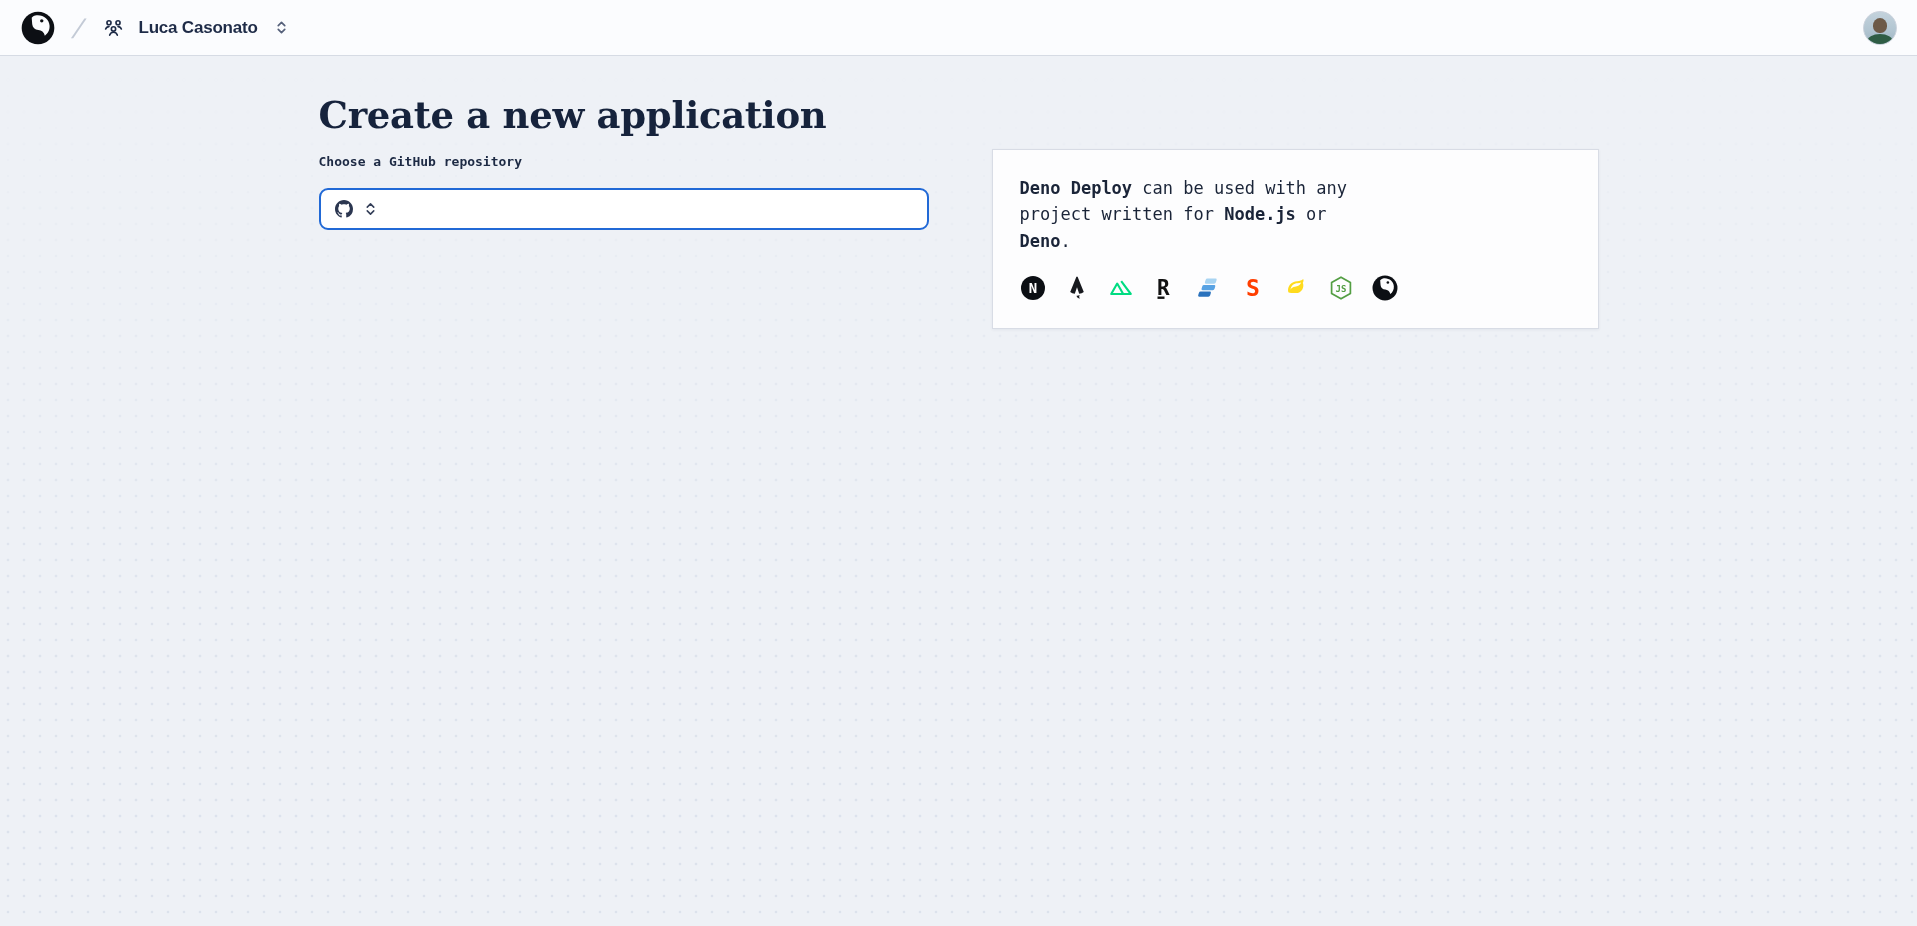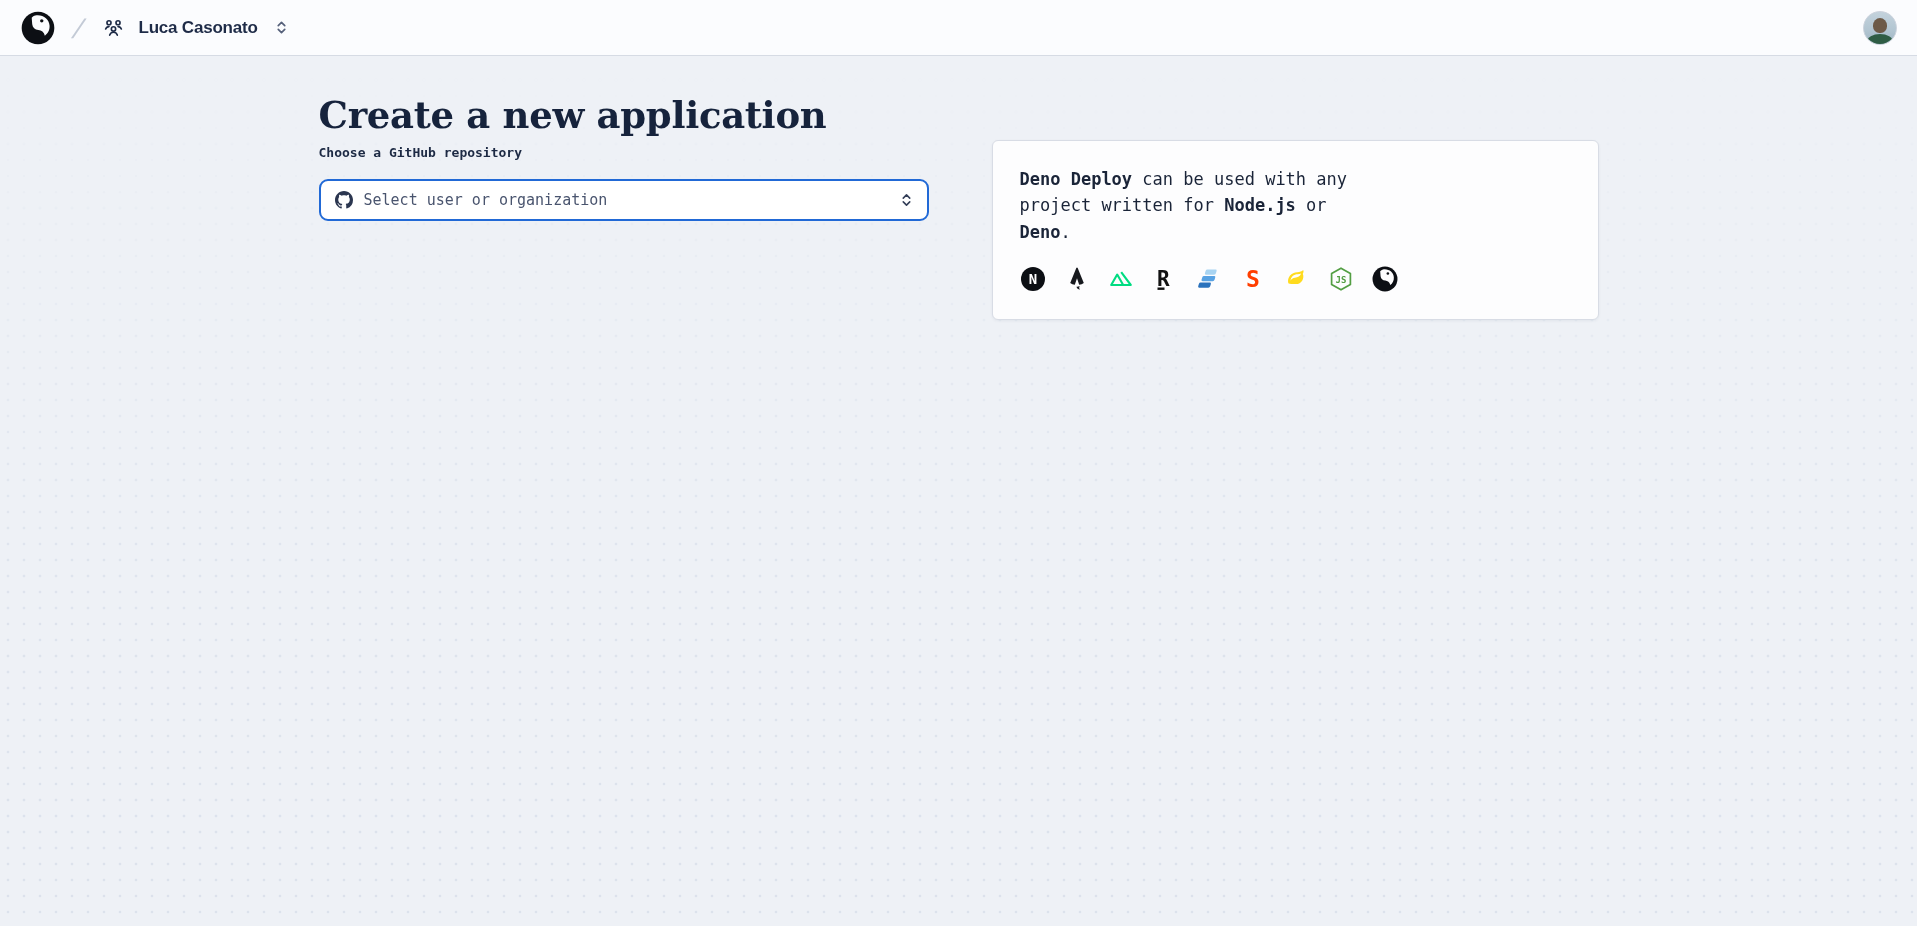--- a/index.html
+++ b/index.html
@@ -61,21 +61,21 @@
     content: ""; position: absolute; left: 50%; bottom: -6px;
     width: 26px; height: 16px; margin-left: -13px; border-radius: 50% 50% 0 0;
     background: #2f5d45;
   }
 
   
   .main { position: relative; z-index: 1; width: 1280px; margin: 0 auto; padding-top: 37px; }
   .page-title {
     font-family: "DejaVu Serif", "Liberation Serif", serif;
     font-size: 37px; font-weight: 600; letter-spacing: -.3px;
-    color: #16233c; margin-bottom: 8px;
+    color: #16233c; margin-bottom: 17px;
   }
   .columns { display: flex; justify-content: space-between; align-items: flex-start; }
   .left-col { width: 610px; }
 
   .section-label { font-size: 13px; font-weight: 700; color: #1d2a44; line-height: 1.3; }
   .section-desc { font-size: 16px; color: #5d6b85; margin-top: 4px; line-height: 1.3; }
 
   .repo-select {
     margin-top: 17px;
     width: 610px; height: 42px;
@@ -88,21 +88,21 @@
   }
   .repo-select .gh-icon svg { width: 18px; height: 18px; display: block; fill: #2b3650; }
   .select-value { font-size: 15px; color: #49546e; flex: 1; }
   .select-caret svg { width: 13px; height: 16px; display: block; }
 
   
   .promo-card {
     width: 607px; min-height: 141px;
     background: #fdfdfe;
     border: 1px solid #d8dce5;
-    border-radius: 6px;
+    border-radius: 0;
     box-shadow: 0 1px 3px rgba(25,35,60,.06);
     padding: 25px 27px 27px 27px;
     margin-top: -5px;
   }
   .promo-text { font-size: 17px; line-height: 1.55; color: #1a2438; max-width: 352px; }
   .promo-text .b { font-weight: 700; }
   .fw-row { display: flex; align-items: center; gap: 18px; margin-top: 21px; }
   .fw-icon { width: 26px; height: 26px; display: inline-flex; align-items: center; justify-content: center; }
   .fw-icon svg { width: 26px; height: 26px; display: block; }
 </style>
@@ -151,21 +151,20 @@
 
       <div class="left-col">
         <div class="section-label">Choose a GitHub repository</div>
 
         <div class="repo-select">
           <span class="gh-icon">
             <svg viewBox="0 0 16 16">
               <path d="M8 0C3.58 0 0 3.58 0 8c0 3.54 2.29 6.53 5.47 7.59.4.07.55-.17.55-.38 0-.19-.01-.82-.01-1.49-2.01.37-2.53-.49-2.69-.94-.09-.23-.48-.94-.82-1.13-.28-.15-.68-.52-.01-.53.63-.01 1.08.58 1.23.82.72 1.21 1.87.87 2.33.66.07-.52.28-.87.51-1.07-1.78-.2-3.64-.89-3.64-3.95 0-.87.31-1.59.82-2.15-.08-.2-.36-1.02.08-2.12 0 0 .67-.21 2.2.82.64-.18 1.32-.27 2-.27s1.36.09 2 .27c1.53-1.04 2.2-.82 2.2-.82.44 1.1.16 1.92.08 2.12.51.56.82 1.27.82 2.15 0 3.07-1.87 3.75-3.65 3.95.29.25.54.73.54 1.48 0 1.07-.01 1.93-.01 2.2 0 .21.15.46.55.38A8.01 8.01 0 0 0 16 8c0-4.42-3.58-8-8-8z"></path>
             </svg>
           </span>
-          <span class="select-value">Select user or organization</span>
           <span class="select-caret">
             <svg viewBox="0 0 14 16" fill="none" stroke="#30break3a52" stroke-width="1.7" stroke-linecap="round" stroke-linejoin="round" style="stroke:#333e58">
               <path d="M3.5 6 L7 2.5 L10.5 6"></path>
               <path d="M3.5 10 L7 13.5 L10.5 10"></path>
             </svg>
           </span>
         </div>
       </div>
 
       <div class="promo-card">

